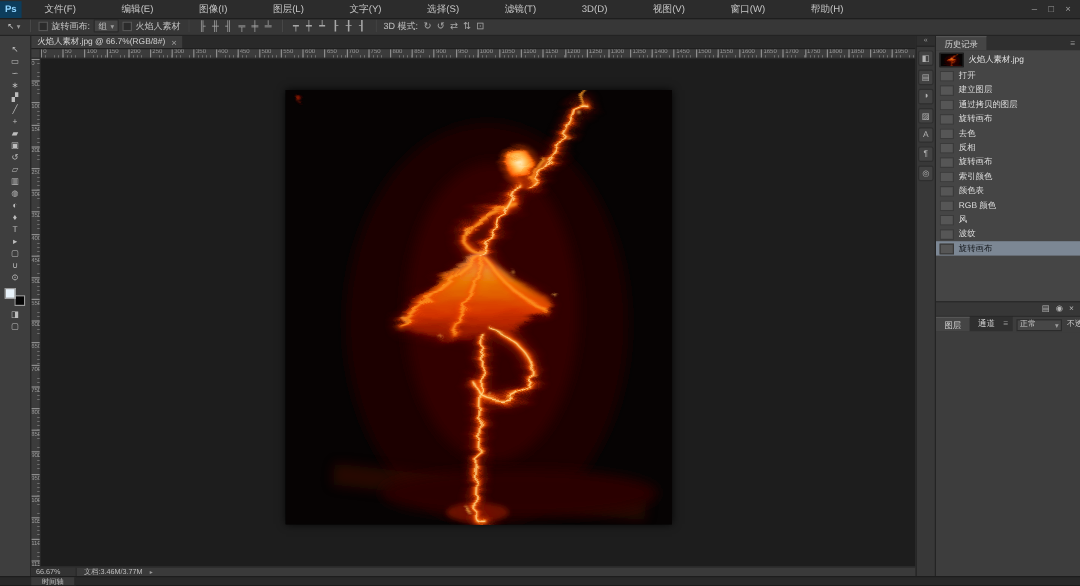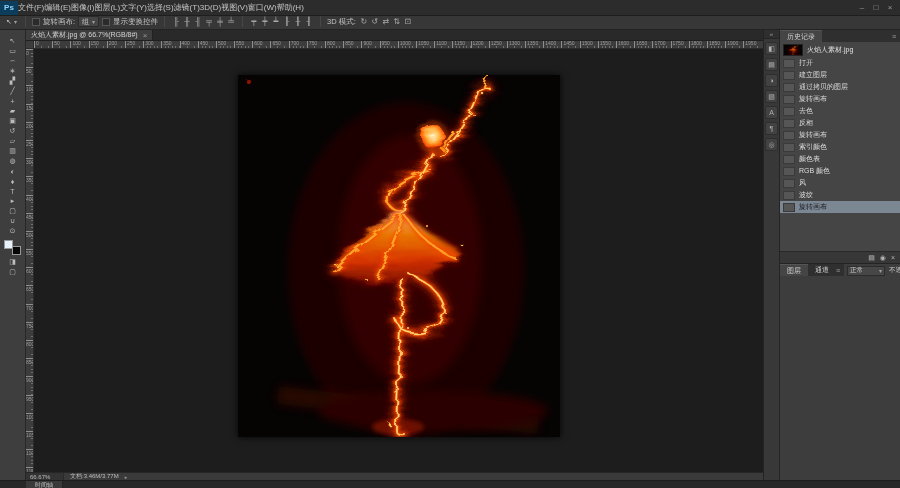--- a/index.html
+++ b/index.html
@@ -4,21 +4,21 @@
 <style>
   *{margin:0;padding:0;box-sizing:border-box}
   html,body{background:#111}
   .app{position:relative;width:900px;height:488px;background:#282828;overflow:hidden;
        font-family:"Liberation Sans",sans-serif;color:#cfcfcf;-webkit-font-smoothing:antialiased}
 
   
   .menubar{position:absolute;left:0;right:0;top:0;height:16px;background:#2c2c2c;border-bottom:1px solid #1e1e1e;display:flex;align-items:center;z-index:6}
   .ps-logo{width:18px;height:14px;background:#0d3d5c;color:#8fd4ff;font-size:8px;font-weight:bold;display:flex;align-items:center;justify-content:center;flex:none}
   .menus{display:flex;align-items:center}
-  .menu-item{padding:0 0;font-size:8px;color:#c6c6c6;line-height:14px;white-space:nowrap}
+  .menu-item{padding:0 19px;font-size:8px;color:#c6c6c6;line-height:14px;white-space:nowrap}
   .win-controls{margin-left:auto;display:flex;align-items:center;padding-right:3px}
   .win-btn{width:14px;text-align:center;font-size:8px;color:#9b9b9b}
 
   
   .optionsbar{position:absolute;left:0;right:0;top:14px;height:16px;background:#373737;border-bottom:1px solid #232323;display:flex;align-items:center;font-size:7.5px;color:#c2c2c2;gap:3px;padding:0 4px;z-index:5;white-space:nowrap}
   .tool-preset{display:flex;align-items:center;gap:2px;padding:0 2px;color:#c2c2c2;font-size:7px}
   .opt-sep{width:1px;height:11px;background:#262626;border-right:1px solid #474747;margin:0 3px;flex:none}
   .opt-check{width:8px;height:8px;background:#2b2b2b;border:1px solid #565656;flex:none}
   .opt-select{display:flex;align-items:center;gap:3px;background:#454545;border:1px solid #2a2a2a;height:11px;padding:0 3px;border-radius:1px;font-size:7px}
   .icon-grp{display:flex;gap:1px}
@@ -136,21 +136,21 @@
       <span class="caret">▾</span>
     </span>
     <span class="opt-sep"></span>
     <span class="opt-check"></span>
     <span>旋转画布:</span>
     <span class="opt-select">
       <span>组</span>
       <span class="caret">▾</span>
     </span>
     <span class="opt-check"></span>
-    <span>显示变换控件</span>
+    <span>火焰人素材</span>
     <span class="opt-sep"></span>
     <span class="icon-grp">
 
     <span class="opt-icon">╟</span>
         <span class="opt-icon">╫</span>
         <span class="opt-icon">╢</span>
         <span class="opt-icon">╤</span>
         <span class="opt-icon">╪</span>
         <span class="opt-icon">╧</span>
       </span>

